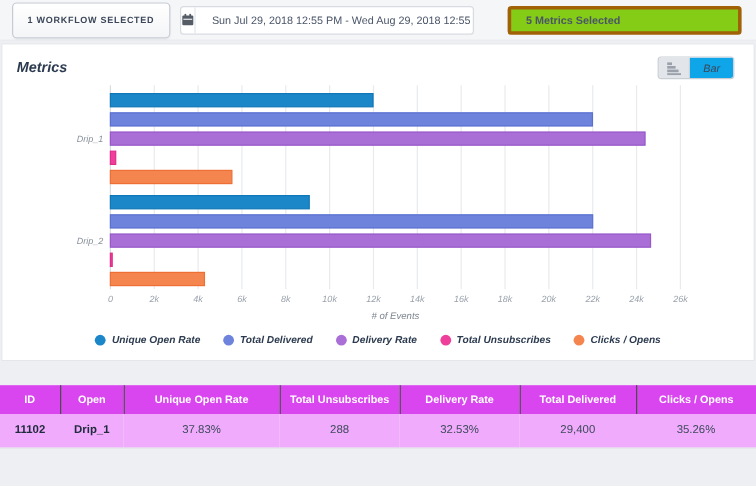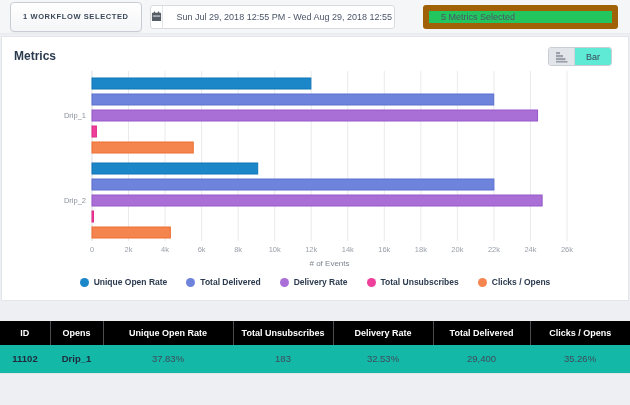--- a/index.html
+++ b/index.html
@@ -35,70 +35,71 @@
   .date-group .cal-seg {
     width:22px; display:flex; align-items:center; justify-content:center;
     border-right:1px solid #e3e6ea;
   }
   .date-group .date-seg {
     display:flex; align-items:center;
     padding:0 14px; font-size:9px; color:#4a5568; white-space:nowrap;
   }
   .metrics-box {
     margin-left:28px; width:222px; height:24px;
-    background:#22c55e; border:6px solid #a16207; border-radius:3px;
+    background:#84cc16; border:3px solid #a16207; border-radius:3px;
     display:flex; align-items:center; padding-left:12px;
-    font-size:9px; color:#4a5568; cursor:pointer;
+    font-size:9px; color:#4a5568; cursor:pointer;font-weight:bold;
   }
   
   .card {
     margin:2px 1px 0 1px;
     background:#fff; border:1px solid #e3e6ea;
     height:265px;
     padding:10px 12px 0 12px;
     position:relative;
+    font-style:italic;
   }
   .card-head { display:flex; justify-content:space-between; align-items:flex-start; }
   .card-title { font-size:12px; font-weight:bold; color:#2b3a4e; padding-top:2px; }
   .toggle {
     display:flex; align-items:stretch; height:19px;
     border:1px solid #c9cdd4; border-radius:3px; overflow:hidden;
     cursor:pointer; margin-right:4px;
   }
   .toggle .seg-icon {
     width:26px; background:#e2e5e9;
     display:flex; align-items:center; justify-content:center;
     border-right:1px solid #cfd3d9;
   }
   .toggle .seg-label {
-    background:#5eead4; padding:0 11px;
+    background:#0ea5e9; padding:0 11px;
     display:flex; align-items:center;
     font-size:9px; color:#3c4759;
   }
   .chart-wrap { margin-top:3px; }
   
   .legend {
     display:flex; justify-content:center; gap:19px; margin-top:1px;
   }
   .legend-item { display:flex; align-items:center; gap:5px; cursor:pointer; }
   .legend-dot { width:9px; height:9px; border-radius:50%; }
   .legend-label { font-size:8.5px; font-weight:bold; color:#2b3a4e; }
   
   .tbl-wrap { margin-top:20px; }
   table { width:630px; border-collapse:collapse; table-layout:fixed; }
   thead th {
-    background:#000000; color:#fff; font-size:9px; font-weight:bold;
+    background:#d946ef; color:#fff; font-size:9px; font-weight:bold;
     height:24px; text-align:center;
     border-right:1px solid #4b4c4e;
     margin-top:12px;
   }
   thead th:last-child { border-right:none; }
   tbody td {
     height:28px; text-align:center; font-size:9.5px; color:#3f4b5c;
-    border-bottom:1px solid #e3e6e9; background:#14b8a6;
+    border-bottom:1px solid #e3e6e9; background:#f0abfc;
   }
   tbody tr:nth-child(even) td { background:#f5f6f8; }
   tbody td.strong { font-weight:bold; color:#202b3d; }
   svg text { font-family:"Liberation Sans", sans-serif; }
 </style>
 </head>
 <body>
 
 <div class="topbar">
   <button class="wf-btn">1 WORKFLOW SELECTED</button>
@@ -211,33 +212,33 @@
         <col style="width:53px">
         <col style="width:130px">
       <col style="width:100px">
         <col style="width:100px">
         <col style="width:97px">
       <col style="width:100px">
     </colgroup>
     <thead>
         <tr id="thead-row">
           <th>ID</th>
-          <th>Opens</th>
+          <th>Open</th>
           <th>Unique Open Rate</th>
           <th>Total Unsubscribes</th>
           <th>Delivery Rate</th>
           <th>Total Delivered</th>
           <th>Clicks / Opens</th>
         </tr>
       </thead>
     <tbody id="tbody">
         <tr>
           <td class="strong">11102</td>
           <td class="strong">Drip_1</td>
           <td>37.83%</td>
-          <td>183</td>
+          <td>288</td>
           <td>32.53%</td>
           <td>29,400</td>
           <td>35.26%</td>
         </tr>
       </tbody>
   </table>
 </div>
 
 </body></html>

